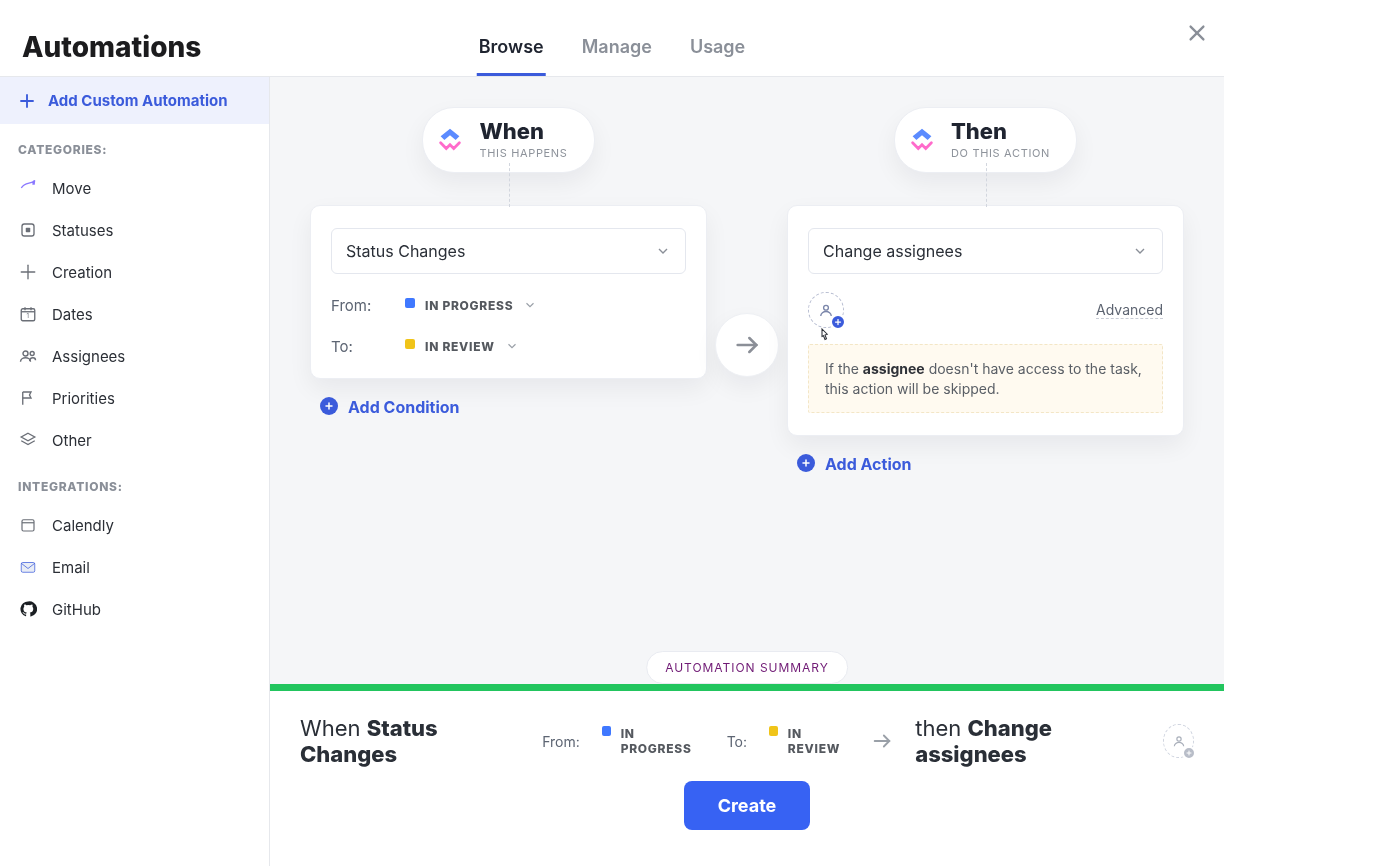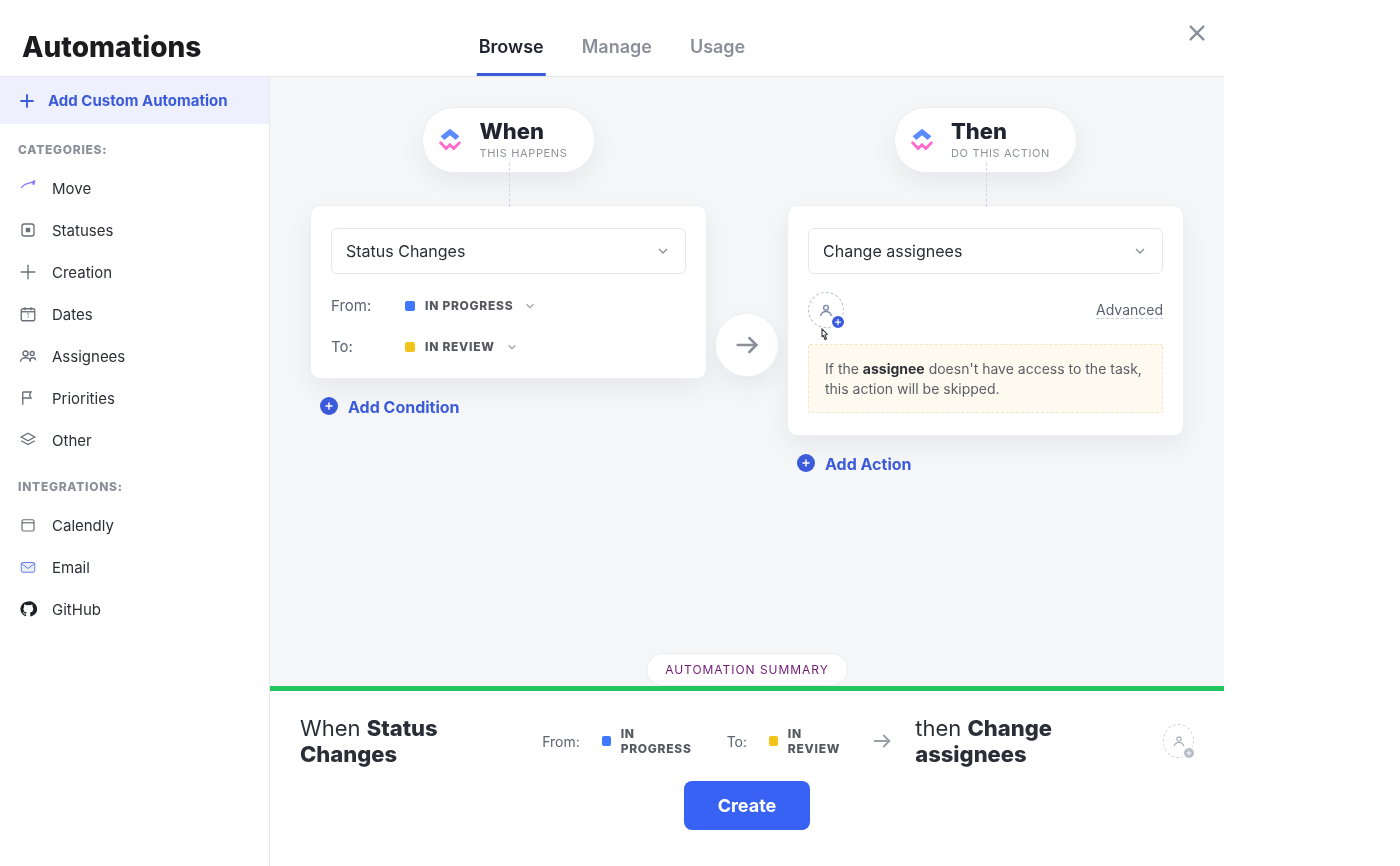--- a/index.html
+++ b/index.html
@@ -54,21 +54,21 @@
   .pill-title{font-size:22px;font-weight:800;color:#1f2430;line-height:1}
   .pill-sub{font-size:11px;font-weight:400;letter-spacing:.06em;color:#8e939b;margin-top:4px}
 
   .card{margin-top:32px;background:#fff;border:1px solid #eceef3;border-radius:10px;box-shadow:var(--shadow);width:100%;padding:22px 20px}
   .connector{position:absolute;left:50%;top:56px;width:0;height:44px;border-left:1px dashed #d2d6de}
 
   .select{display:flex;align-items:center;justify-content:space-between;border:1px solid #e4e7ee;border-radius:6px;padding:12px 14px;color:#2a2f37;font-size:16px}
   .select .chev{color:var(--muted)}
   .inline-row{display:flex;align-items:center;gap:18px;margin-top:22px}
   .inline-row .label{width:56px;color:#5d6573;font-size:15px}
-  .status-chip{display:inline-flex;align-items:center;gap:10px;font-size:12px;font-weight:800;letter-spacing:.06em;color:#55595f}
+  .status-chip{display:inline-flex;gap:10px;font-size:12px;font-weight:800;letter-spacing:.06em;color:#55595f}
   .sq{width:10px;height:10px;border-radius:2px}
   .sq.in-progress{background:var(--in-progress)}
   .sq.in-review{background:var(--yellow)}
 
   .add-link{display:flex;gap:10px;color:var(--blue);font-weight:700;margin-top:18px}
   .plus-circle{width:18px;height:18px;border-radius:50%;background:var(--blue);color:#fff;display:flex;align-items:center;justify-content:center}
   .plus-circle svg{width:12px;height:12px}
 
   .arrow-circle{position:absolute;left:50%;top:236px;transform:translateX(-50%);width:64px;height:64px;border-radius:50%;background:#fff;border:1px solid #eef0f4;box-shadow:var(--shadow);display:flex;align-items:center;justify-content:center;color:#8b8f97}
 
@@ -78,21 +78,21 @@
   .mini-plus{position:absolute;right:-2px;bottom:-2px;width:16px;height:16px;border-radius:50%;background:var(--blue);color:#fff;display:flex;align-items:center;justify-content:center;border:2px solid #fff}
   .cursor{position:absolute;left:8px;top:34px}
   .adv{color:#5c6370;border-bottom:1px dashed #c9cdd6;font-size:14px}
 
   .note{margin-top:16px;background:var(--note-bg);border:1px dashed var(--note-border);border-radius:2px;padding:14px 16px;color:#5a5f66;font-size:14px;line-height:1.4}
   .note b{color:#2f3238}
 
   
   .summary-wrap{margin-top:auto}
   .summary-pill{display:inline-flex;align-items:center;justify-content:center;padding:8px 18px;border-radius:999px;background:#fff;border:1px solid #e9ebf1;color:#701a75;font-size:12px;font-weight:400;letter-spacing:.08em;position:relative;left:50%;transform:translateX(-50%)}
-  .summary{background:#fff;border-top:5px solid #22c55e;padding:24px 30px 14px;display:flex;align-items:center;gap:22px;justify-content:center;position:relative}
+  .summary{background:#fff;border-top:7px solid #22c55e;padding:24px 30px 14px;display:flex;align-items:center;gap:22px;justify-content:center;position:relative}
   .summary .txt{font-size:22px;color:#2a2f37}
   .summary .strong{font-weight:800}
   .summary .lab{font-size:14px;color:#5d6573;margin-left:6px}
   .summary .arrow{color:#9aa0a8}
   .avatar{position:relative;width:34px;height:34px;border:1px dashed #cfd4df;border-radius:50%;display:flex;align-items:center;justify-content:center;color:#aab0bb}
   .avatar .mini-plus{width:14px;height:14px;right:-3px;bottom:-3px;background:#b8bdc8}
 
   .cta-row{display:flex;justify-content:center;background:#fff;padding:0 0 36px}
   .btn-primary{background:var(--blue2);color:#fff;border:none;border-radius:8px;padding:14px 34px;font-size:18px;font-weight:700}
 

